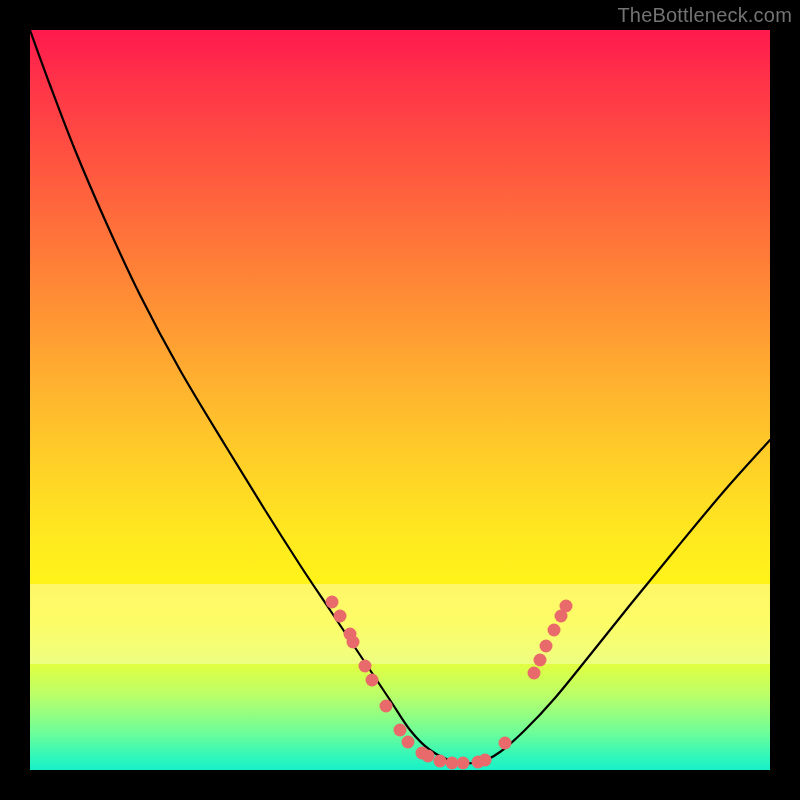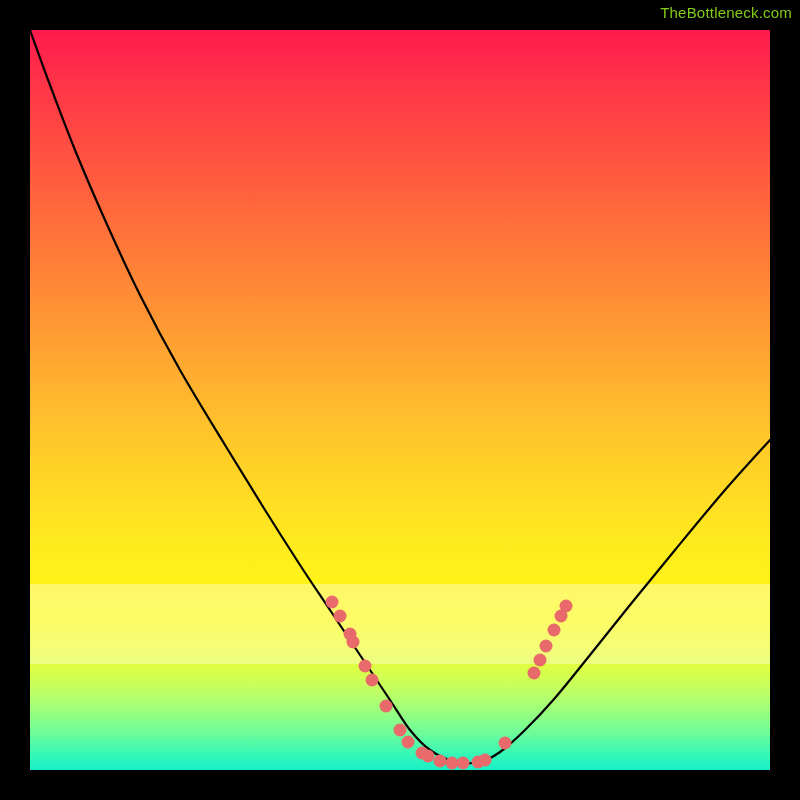--- a/index.html
+++ b/index.html
@@ -38,22 +38,22 @@
   .pale-band {
     position: absolute;
     left: 0;
     width: 100%;
     background: rgba(255,255,255,0.35);
   }
   .watermark {
     position: absolute;
     top: 4px;
     right: 8px;
-    color: #84cc16;
-    font-size: 15px;
+    color: #737373;
+    font-size: 20px;
     font-weight: 500;
     letter-spacing: 0.2px;
     user-select: none;
   }
   svg {
     position: absolute;
     left: 30px;
     top: 30px;
     width: 740px;
     height: 740px;

